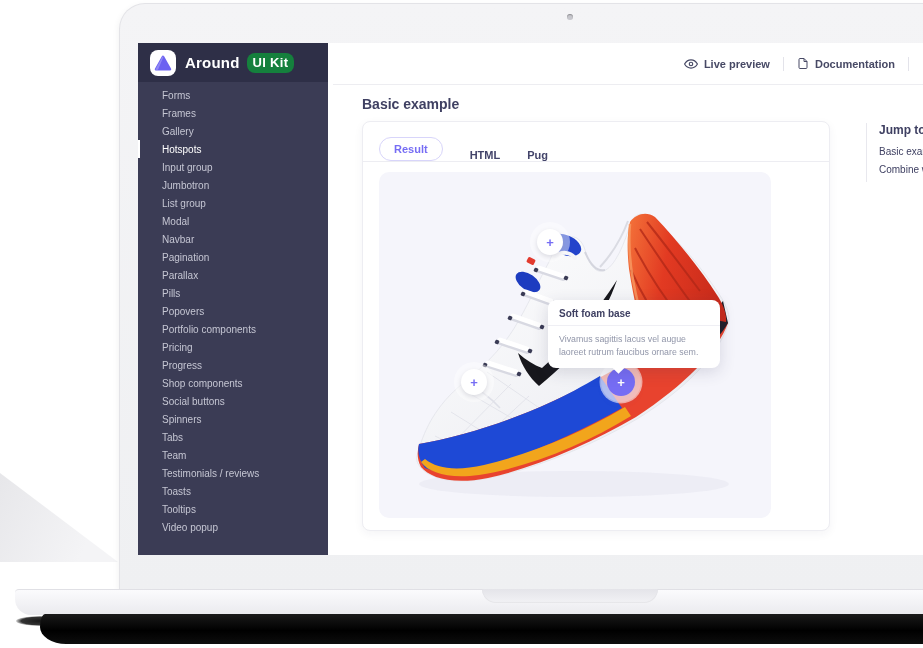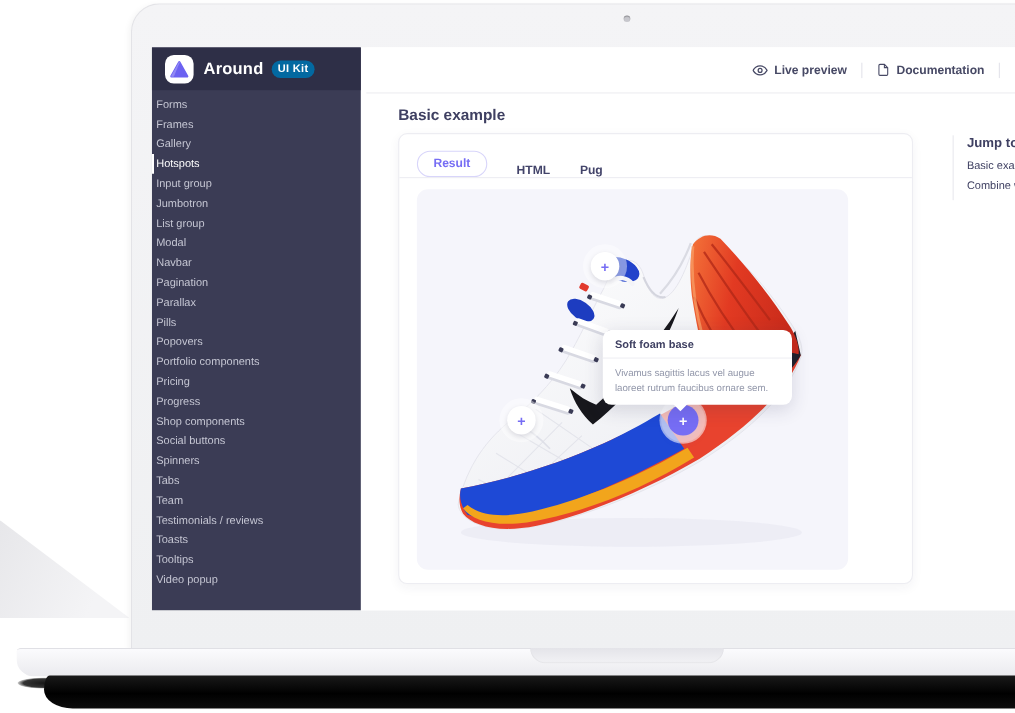--- a/index.html
+++ b/index.html
@@ -32,24 +32,24 @@
     background:radial-gradient(ellipse at center,#181818 0%,#333 55%,transparent 75%); }
 
   
   .screen{ position:absolute; left:138px; top:43px; width:790px; height:512px; background:#fff; overflow:hidden; }
 
   
   .sidebar{ position:absolute; left:0; top:0; width:190px; height:512px; background:#3b3c55; }
   .sidebar-header{ height:39px; background:#2e2f47; display:flex; align-items:center; padding-left:12px; }
   .logo{ width:26px; height:26px; background:#fff; border-radius:8px; display:flex; align-items:center; justify-content:center; flex:none; }
   .brand-name{ color:#fff; font-size:15px; font-weight:700; margin-left:9px; letter-spacing:.2px; }
-  .badge{ margin-left:7px; background:#0369a1; color:#fff; font-size:10px; font-weight:700;
+  .badge{ margin-left:7px; background:#15803d; color:#fff; font-size:13px; font-weight:700;
     padding:2.5px 6px; border-radius:8px; letter-spacing:.3px; }
   .side-nav{ padding-top:4px; }
-  .side-item{ height:18px; display:flex; align-items:center; padding-left:4px;
+  .side-item{ height:18px; display:flex; align-items:center; padding-left:24px;
     font-size:10px; color:#c5c6d3; cursor:pointer; white-space:nowrap; }
   .side-item.active{ color:#fff; font-weight:400; box-shadow:inset 2px 0 0 #fff; }
 
   
   .topbar{ position:absolute; left:195px; top:0; width:595px; height:42px; background:#fff;
     border-bottom:1px solid #ededf1; display:flex; align-items:center; justify-content:flex-end; padding-right:6px; }
   .topbar-link{ display:flex; align-items:center; gap:6px; font-size:11px; font-weight:600;
     color:#474965; cursor:pointer; }
   .tb-divider{ width:1px; height:14px; background:#e3e3ea; margin:0 13px; }
 

